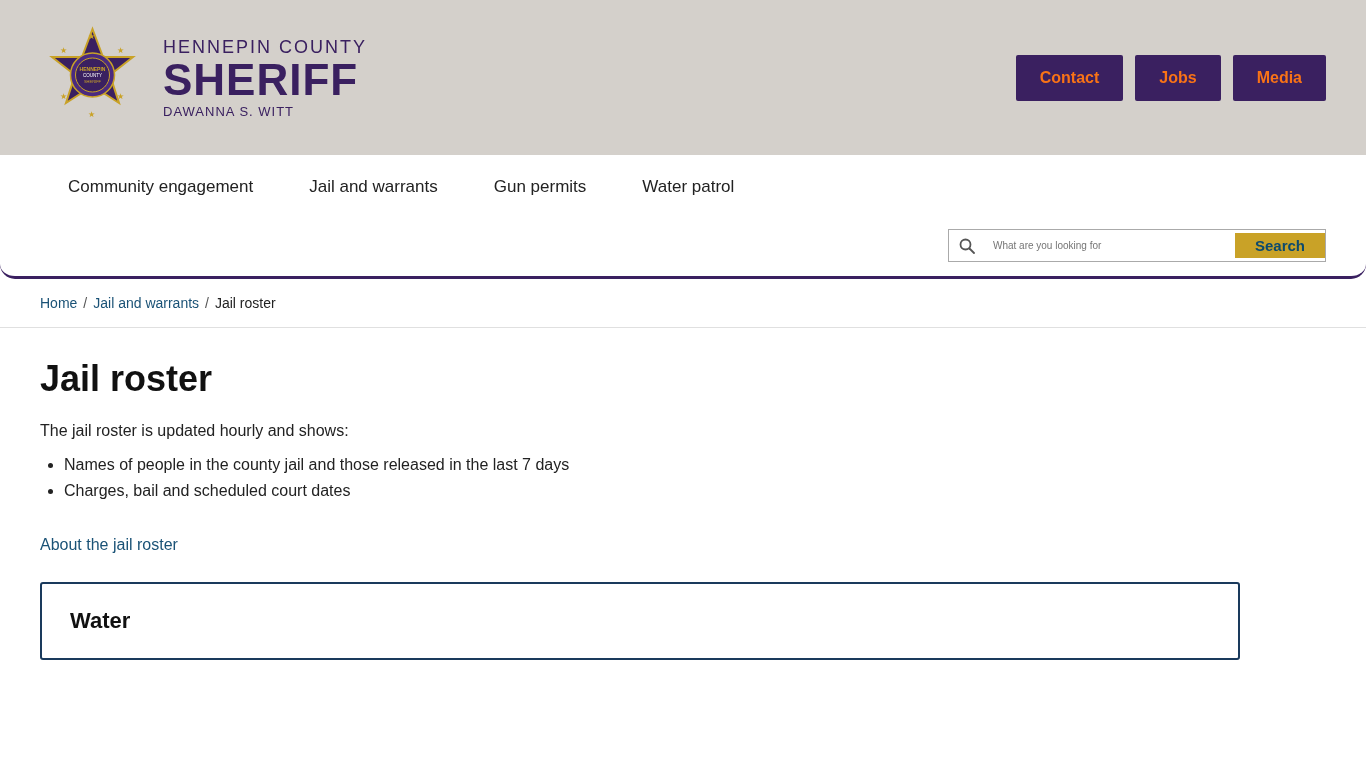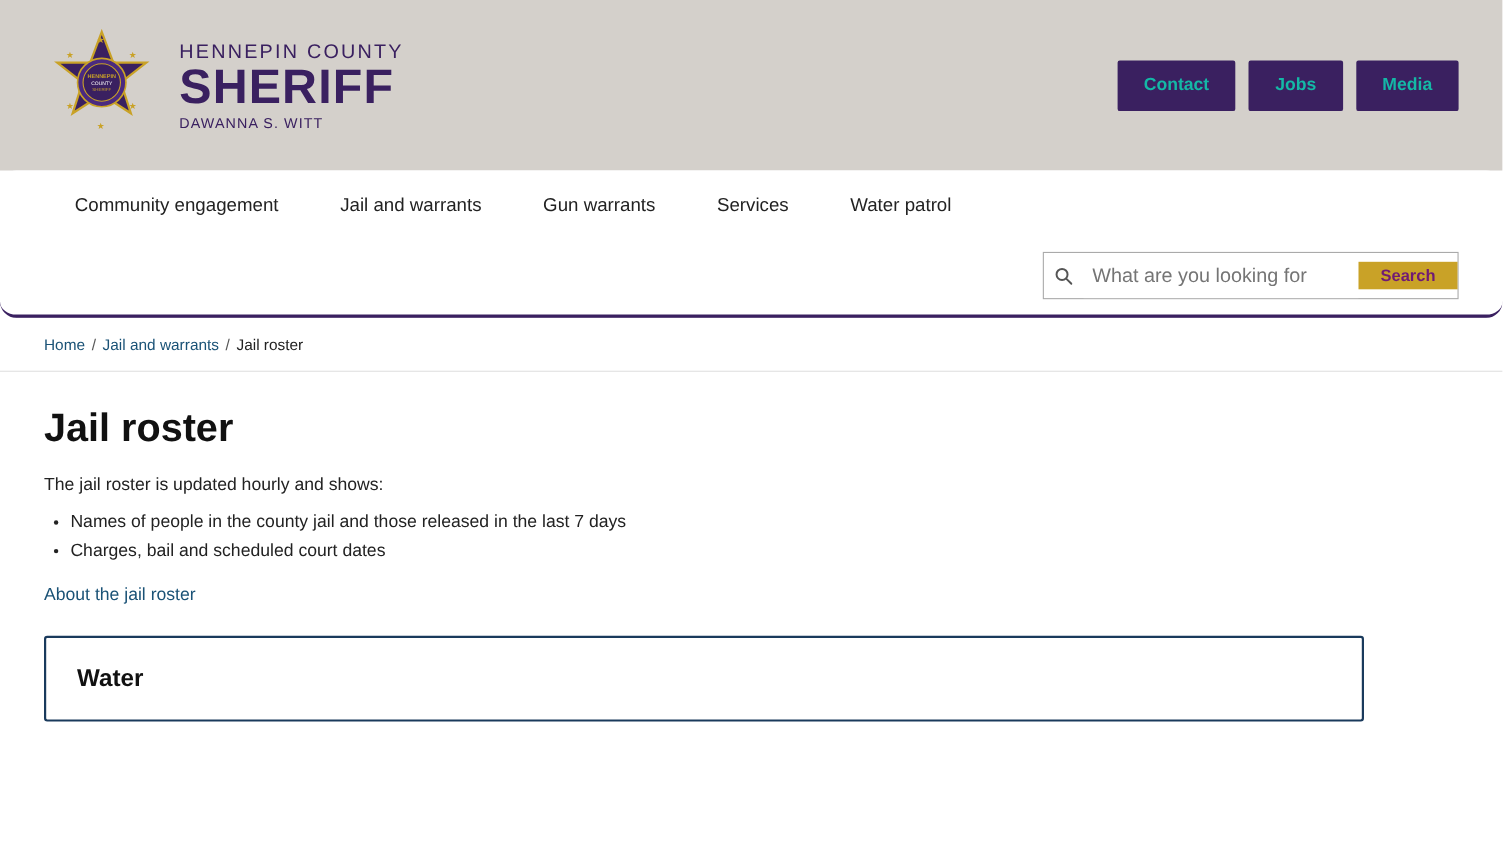--- a/index.html
+++ b/index.html
@@ -48,21 +48,21 @@
       letter-spacing: 1px;
       text-transform: uppercase;
       margin-top: 2px;
     }
     .header-buttons {
       display: flex;
       gap: 12px;
     }
     .header-btn {
       background: #3a2060;
-      color: #14b8a6;
+      color: #f97316;
       border: none;
       padding: 14px 24px;
       font-size: 16px;
       font-weight: 600;
       cursor: pointer;
       border-radius: 2px;
     }
 
     
     .navbar {
@@ -106,28 +106,28 @@
     .search-icon-wrap {
       padding: 0 10px;
       color: #555;
       font-size: 16px;
       display: flex;
       align-items: center;
     }
     .search-input {
       border: none;
       outline: none;
-      font-size: 18px;
+      font-size: 10px;
       padding: 10px 8px;
       width: 250px;
       color: #a21caf;
     }
     .search-btn {
       background: #c9a227;
-      color: #701a75;
+      color: #0c4a6e;
       border: none;
       padding: 4px 20px;
       font-size: 15px;
       font-weight: 600;
       cursor: pointer;
     }
 
     
     .breadcrumb-bar {
       padding: 16px 40px;
@@ -162,21 +162,21 @@
       color: #111;
       margin-bottom: 22px;
     }
     .intro-text {
       font-size: 16px;
       margin-bottom: 16px;
       color: #222;
     }
     .content-list {
       margin-left: 24px;
-      margin-bottom: 22px;
+      margin-bottom: 36px;
     }
     .content-list li {
       font-size: 16px;
       margin-bottom: 8px;
       color: #222;
     }
     .jail-roster-link {
       color: #1a5276;
       font-size: 16px;
       text-decoration: none;
@@ -239,24 +239,21 @@
 <nav class="navbar">
   <div class="navbar-inner">
     <ul class="nav-links">
       <li>
         <a href="#">Community engagement</a>
       </li>
       <li>
         <a href="#">Jail and warrants</a>
       </li>
       <li>
-        <a href="#">Gun warrants</a>
-      </li>
-      <li>
-        <a href="#">Services</a>
+        <a href="#">Gun permits</a>
       </li>
       <li>
         <a href="#">Water patrol</a>
       </li>
     </ul>
     <div class="search-row">
       <form class="search-form">
         <div class="search-icon-wrap">
           <svg width="16" height="16" viewBox="0 0 16 16" fill="none" xmlns="http://www.w3.org/2000/svg">
             <circle cx="6.5" cy="6.5" r="5" stroke="#555" stroke-width="1.8"></circle>

